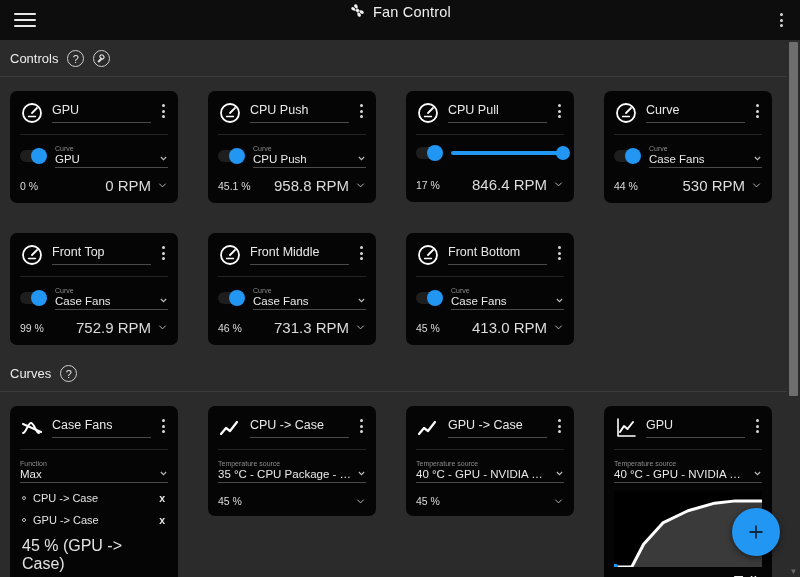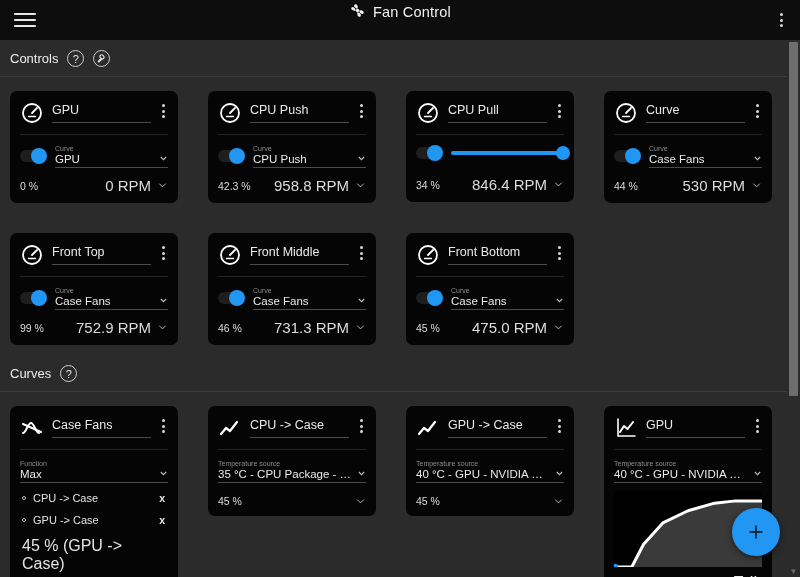--- a/index.html
+++ b/index.html
@@ -265,21 +265,21 @@
           <span class="caret">
             <svg viewBox="0 0 24 24" fill="none" stroke="currentColor" stroke-width="3">
                 <path d="M5 8l7 7 7-7"></path>
               </svg>
           </span>
         </div>
         <div class="underline"></div>
       </div>
     </div>
     <div class="card-foot">
-      <span class="pct">42.3 %</span>
+      <span class="pct">45.1 %</span>
       <span class="rpm-wrap">
         <span class="rpm">958.8 RPM</span>
         <span class="chev">
           <svg viewBox="0 0 24 24" fill="none" stroke="currentColor" stroke-width="2">
               <path d="M5 8l7 7 7-7"></path>
             </svg>
         </span>
       </span>
     </div>
   </div>
@@ -306,21 +306,21 @@
     <div class="card-sep"></div>
     <div class="slider-row">
       <div class="toggle">
           <span class="knob"></span>
         </div>
       <div class="slider">
           <span class="thumb"></span>
         </div>
     </div>
     <div class="card-foot">
-      <span class="pct">34 %</span>
+      <span class="pct">17 %</span>
       <span class="rpm-wrap">
         <span class="rpm">846.4 RPM</span>
         <span class="chev">
           <svg viewBox="0 0 24 24" fill="none" stroke="currentColor" stroke-width="2">
               <path d="M5 8l7 7 7-7"></path>
             </svg>
         </span>
       </span>
     </div>
   </div>
@@ -508,21 +508,21 @@
                 <path d="M5 8l7 7 7-7"></path>
               </svg>
           </span>
         </div>
         <div class="underline"></div>
       </div>
     </div>
     <div class="card-foot">
       <span class="pct">45 %</span>
       <span class="rpm-wrap">
-        <span class="rpm">475.0 RPM</span>
+        <span class="rpm">413.0 RPM</span>
         <span class="chev">
           <svg viewBox="0 0 24 24" fill="none" stroke="currentColor" stroke-width="2">
               <path d="M5 8l7 7 7-7"></path>
             </svg>
         </span>
       </span>
     </div>
   </div>
 </div>
 

